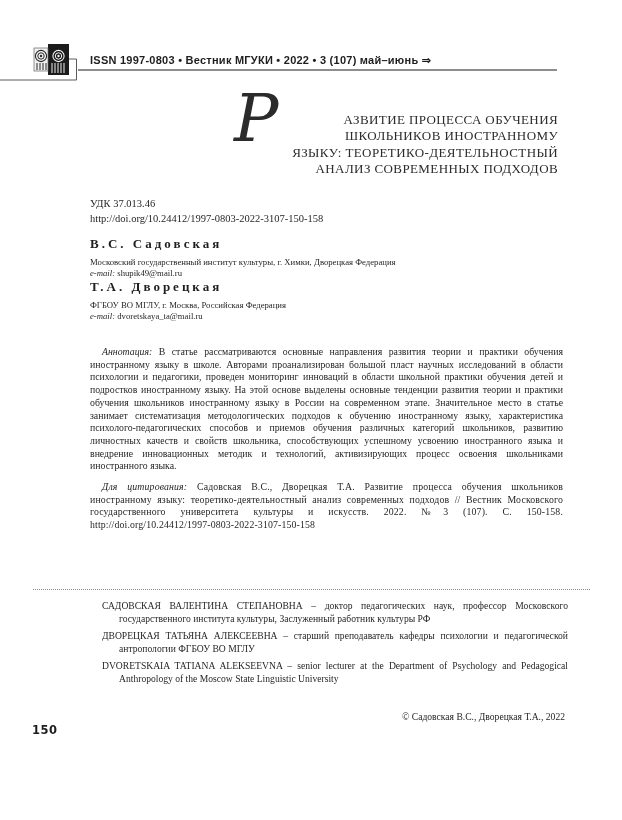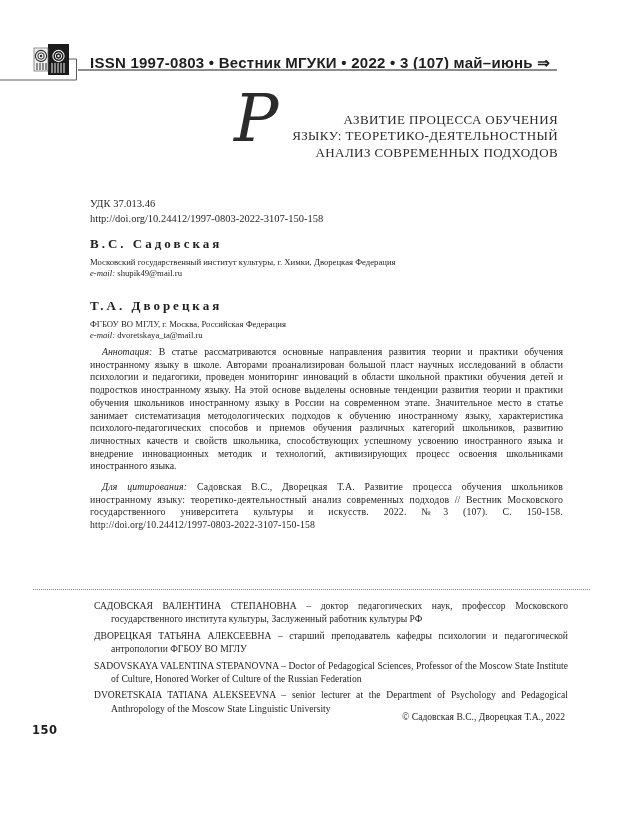--- a/index.html
+++ b/index.html
@@ -11,21 +11,21 @@
     color:#262626;
     overflow:hidden;
   }
 
   
   .logo-wrap { position:absolute; left:33px; top:44px; width:36px; height:36px; }
   .bracket-svg { position:absolute; left:0; top:40px; }
   .issn-line {
     position:absolute; left:90px; top:54px;
     font-family:"Liberation Sans", sans-serif;
-    font-weight:bold; font-size:15px; letter-spacing:0.25px;
+    font-weight:bold; font-size:11px; letter-spacing:0.25px;
     color:#1e1e1e; white-space:nowrap;
   }
   .header-rule {
     position:absolute; left:78px; top:69px;
     width:479px; height:2px; background:#8d8d8d;
   }
 
   
   .title-dropcap {
     position:absolute; left:234px; top:86px;
@@ -39,21 +39,21 @@
     font-size:13px; line-height:16.4px; letter-spacing:0.4px;
     color:#2b2b2b;
   }
 
   
   .meta-block { position:absolute; left:90px; top:196px; font-size:10.5px; line-height:15px; }
 
   
   .author { position:absolute; left:90px; }
   .author-1 { top:236px; }
-  .author-2 { top:298px; }
+  .author-2 { top:279px; }
   .author-name { font-weight:bold; font-size:13px; letter-spacing:3px; margin-bottom:5px; color:#1f1f1f; }
   .author-aff  { font-size:8.7px; line-height:10.5px; }
   .author-email{ font-size:8.7px; line-height:10.5px; }
   .em { font-style:italic; }
 
   
   .abs-flow {
     position:absolute; left:90px; top:338px; width:473px;
     font-size:9.8px; line-height:12.7px; text-align:justify;
   }
@@ -64,21 +64,21 @@
   .dotted-divider {
     position:absolute; left:33px; top:589px; width:557px; height:0;
     border-top:1.5px dotted #8a8a8a;
   }
 
   
   .bios {
     position:absolute; left:86px; top:599px; width:482px;
     font-size:9.6px; line-height:13.4px; text-align:justify;
   }
-  .bios .bio { margin:0 0 3px 8px; padding-left:17px; text-indent:-17px; }
+  .bios .bio { margin:0 0 3px 16px; padding-left:17px; text-indent:-17px; }
 
   .copyright {
     position:absolute; right:57px; top:711px;
     font-size:9.6px; color:#262626;
   }
 
   .page-number {
     position:absolute; left:32px; top:723px;
     font-family:"DejaVu Sans", sans-serif;
     font-weight:bold; font-size:11.5px; letter-spacing:0.5px;
@@ -121,20 +121,21 @@
     </g>
   </svg>
 </div>
 
 <div class="issn-line">ISSN 1997-0803 • Вестник МГУКИ • 2022 • 3 (107) май–июнь ⇒</div>
 <div class="header-rule"></div>
 
 <div class="title-dropcap">Р</div>
 <div class="title-block">
   <div>АЗВИТИЕ ПРОЦЕССА ОБУЧЕНИЯ</div>
+  <div>ШКОЛЬНИКОВ ИНОСТРАННОМУ</div>
   <div>ЯЗЫКУ: ТЕОРЕТИКО-ДЕЯТЕЛЬНОСТНЫЙ</div>
   <div>АНАЛИЗ СОВРЕМЕННЫХ ПОДХОДОВ</div>
 </div>
 
 <div class="meta-block">
   <div>УДК 37.013.46</div>
   <div>http://doi.org/10.24412/1997-0803-2022-3107-150-158</div>
 </div>
 
 <div class="author author-1">
@@ -152,19 +153,18 @@
 <div class="abs-flow">
   <p><span class="em">Аннотация:</span> <span>В статье рассматриваются основные направления развития теории и практики обучения иностранному языку в школе. Авторами проанализирован большой пласт научных исследований в области психологии и педагогики, проведен мониторинг инноваций в области школьной практики обучения детей и подростков иностранному языку. На этой основе выделены основные тенденции развития теории и практики обучения школьников иностранному языку в России на современном этапе. Значительное место в статье занимает систематизация методологических подходов к обучению иностранному языку, характеристика психолого-педагогических способов и приемов обучения различных категорий школьников, развитию личностных качеств и свойств школьника, способствующих успешному усвоению иностранного языка и внедрение инновационных методик и технологий, активизирующих процесс освоения школьниками иностранного языка.</span></p>
   <p class="cite"><span class="em">Для цитирования:</span> <span>Садовская В.С., Дворецкая Т.А. Развитие процесса обучения школьников иностранному языку: теоретико-деятельностный анализ современных подходов // Вестник Московского государственного университета культуры и искусств. 2022. №3 (107). С. 150-158. http://doi.org/10.24412/1997-0803-2022-3107-150-158</span></p>
 </div>
 
 <div class="dotted-divider"></div>
 
 <div class="bios">
   <p class="bio">САДОВСКАЯ ВАЛЕНТИНА СТЕПАНОВНА – доктор педагогических наук, профессор Московского государственного института культуры, Заслуженный работник культуры РФ</p>
   <p class="bio">ДВОРЕЦКАЯ ТАТЬЯНА АЛЕКСЕЕВНА – старший преподаватель кафедры психологии и педагогической антропологии ФГБОУ ВО МГЛУ</p>
-  <p class="bio">SADOVSKAYA VALENTINA STEPANOVNA – Doctor of Pedagogical Sciences, Professor of the Moscow State Institute of Culture, Honored Worker of Culture of the Russian Federation</p>
   <p class="bio">DVORETSKAIA TATIANA ALEKSEEVNA – senior lecturer at the Department of Psychology and Pedagogical Anthropology of the Moscow State Linguistic University</p>
 </div>
 
 <div class="copyright">© Садовская В.С., Дворецкая Т.А., 2022</div>
 
 <div class="page-number">150</div>
 
 </body></html>

